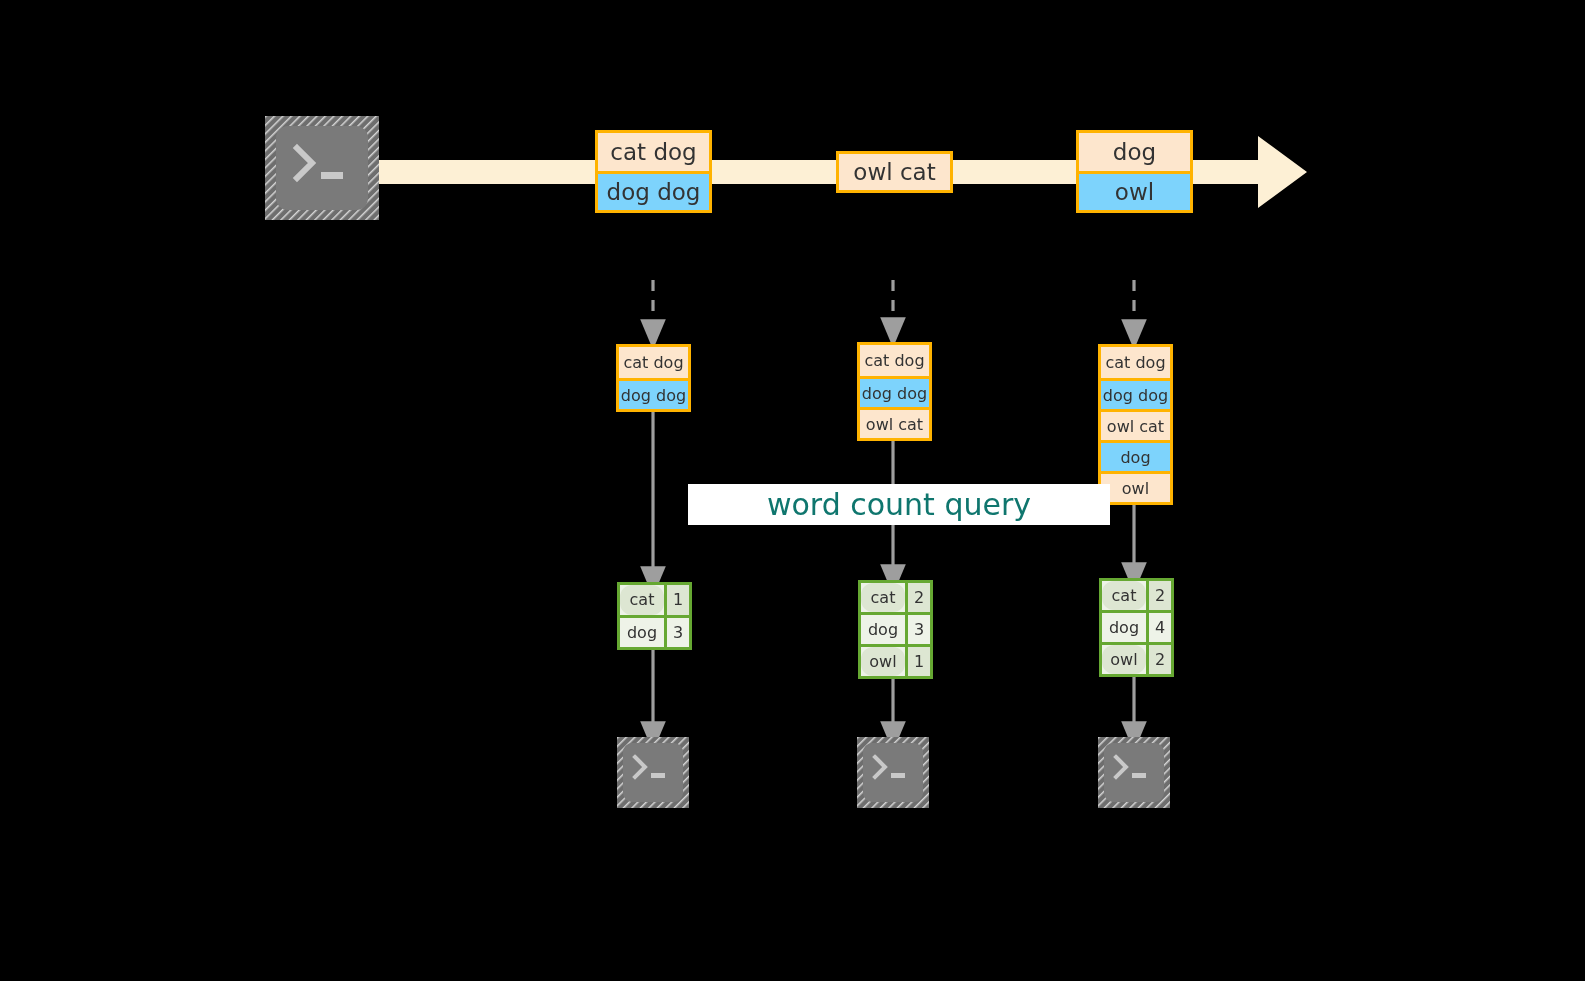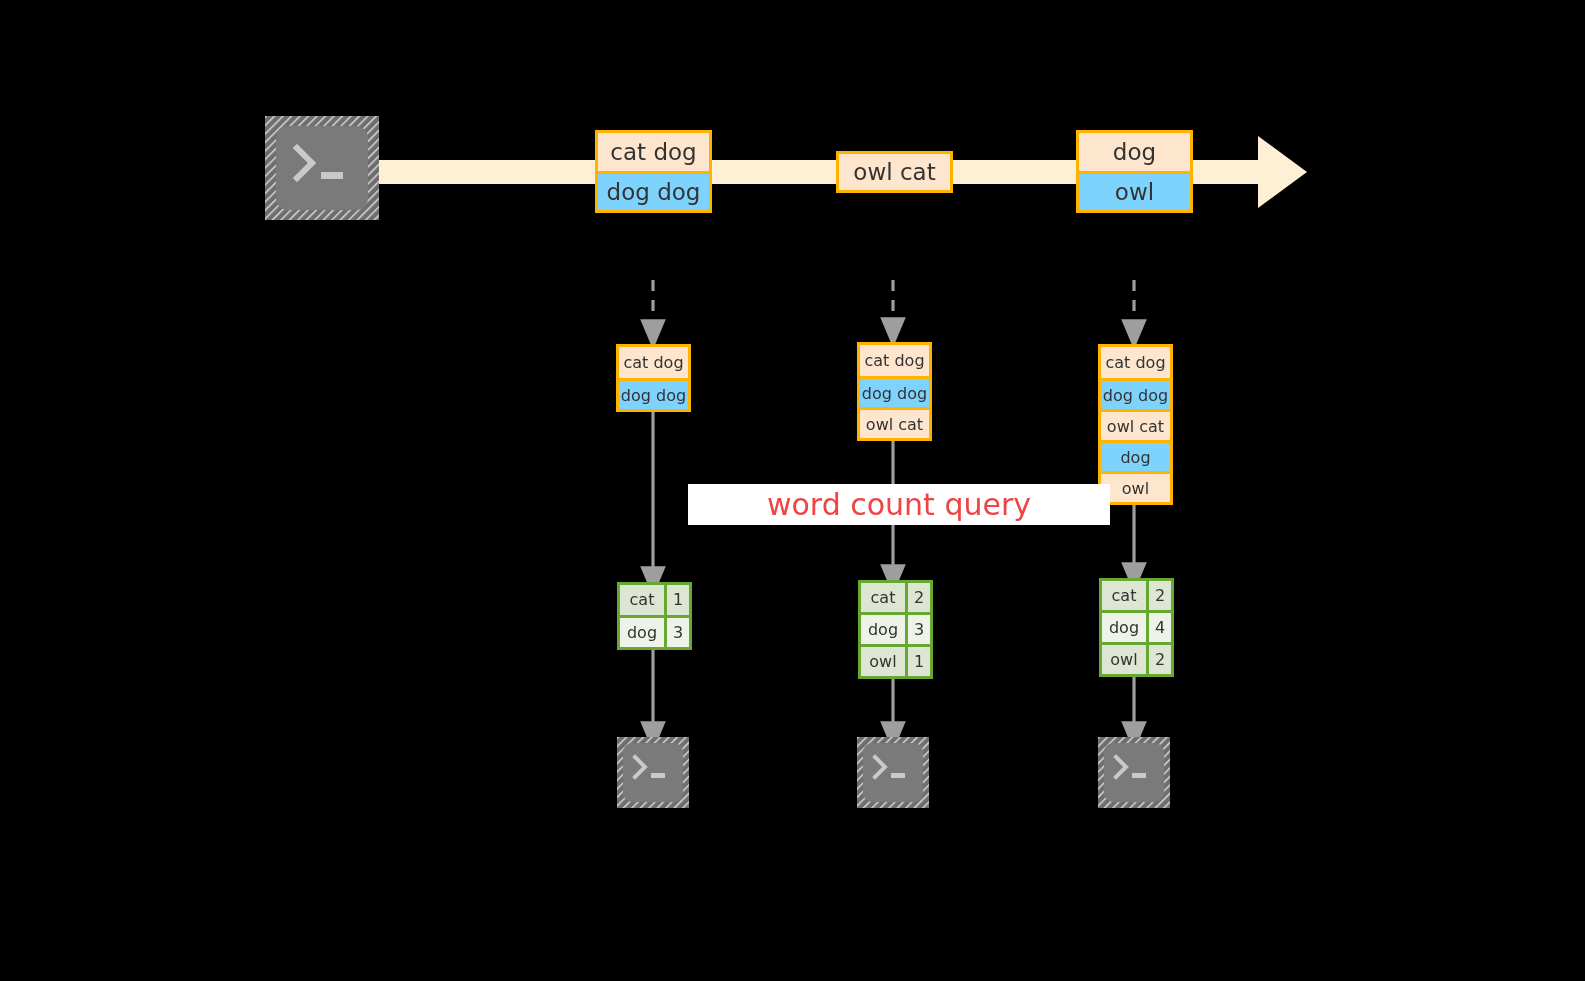--- a/index.html
+++ b/index.html
@@ -29,29 +29,29 @@
   
   .ebox.sm  .row{font-size:16px;height:31px;}
 
   
   .gbox{position:absolute;box-sizing:border-box;border:3px solid #66a832;
         background:#eef3e8;display:flex;flex-direction:column;}
   .gbox .grow{display:flex;height:31px;}
   .gbox .grow.sep{border-top:3px solid #66a832;}
   .gbox .gk,.gbox .gv{box-sizing:border-box;display:flex;align-items:center;
         justify-content:center;font-size:16px;color:#333;white-space:nowrap;}
-  .gbox .gk{width:48px;}
+  .gbox .gk{width:48px;border-radius:12px;}
   .gbox .gv{width:27px;border-left:3px solid #66a832;}
   .gbox .grow.dk .gk,.gbox .grow.dk .gv{background:#dde6d2;}
   .gbox .grow.lt .gk,.gbox .grow.lt .gv{background:#eef3e8;}
 
   
   .qlabel{position:absolute;box-sizing:border-box;background:#ffffff;
           display:flex;align-items:center;justify-content:center;
-          color:#ef4444;font-size:30px;white-space:nowrap;}
+          color:#0f766e;font-size:30px;white-space:nowrap;}
 
   
   .conn{position:absolute;left:0;top:0;pointer-events:none;}
 </style>
 </head>
 <body>
 
 <div id="stage">
 
   <svg class="stream" width="1585" height="981">

